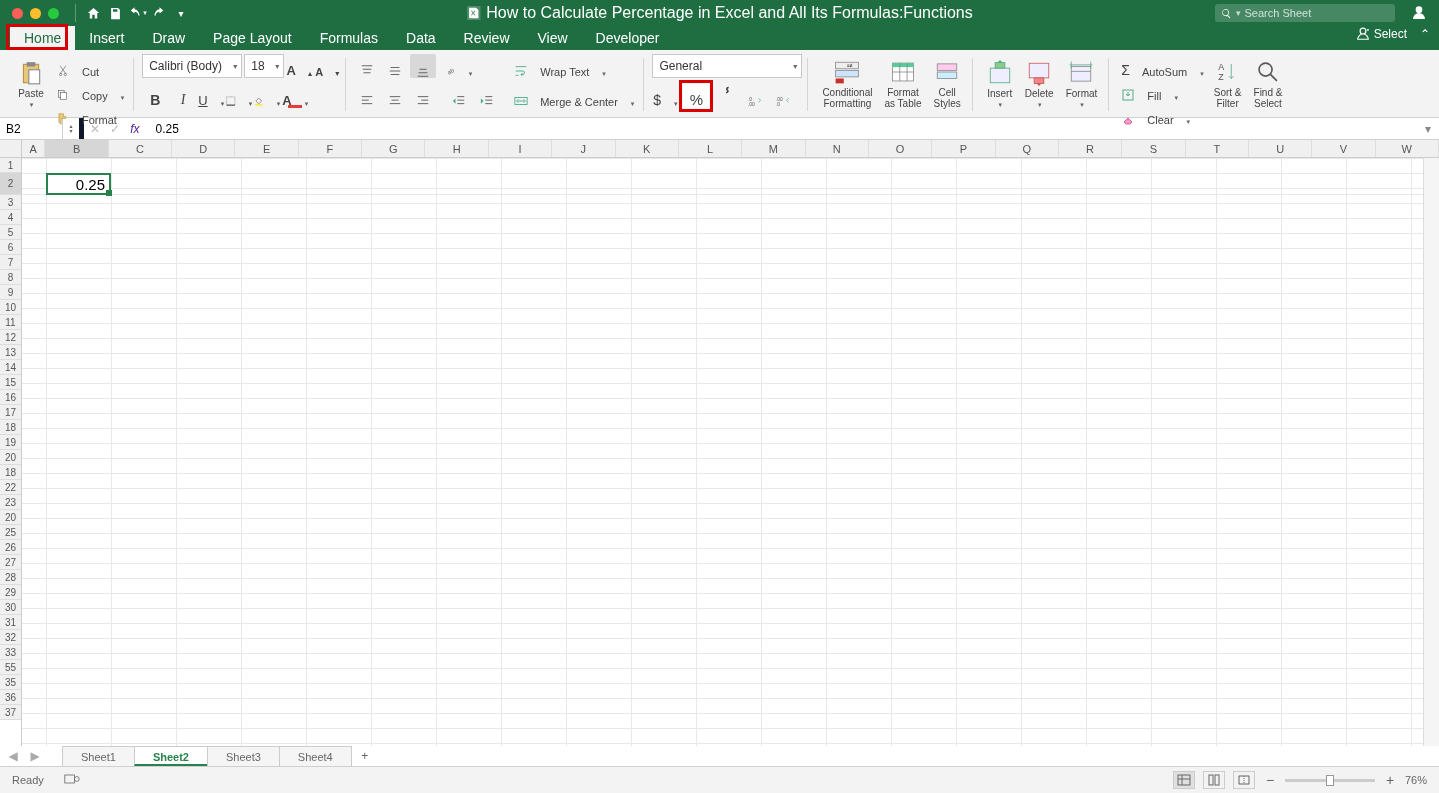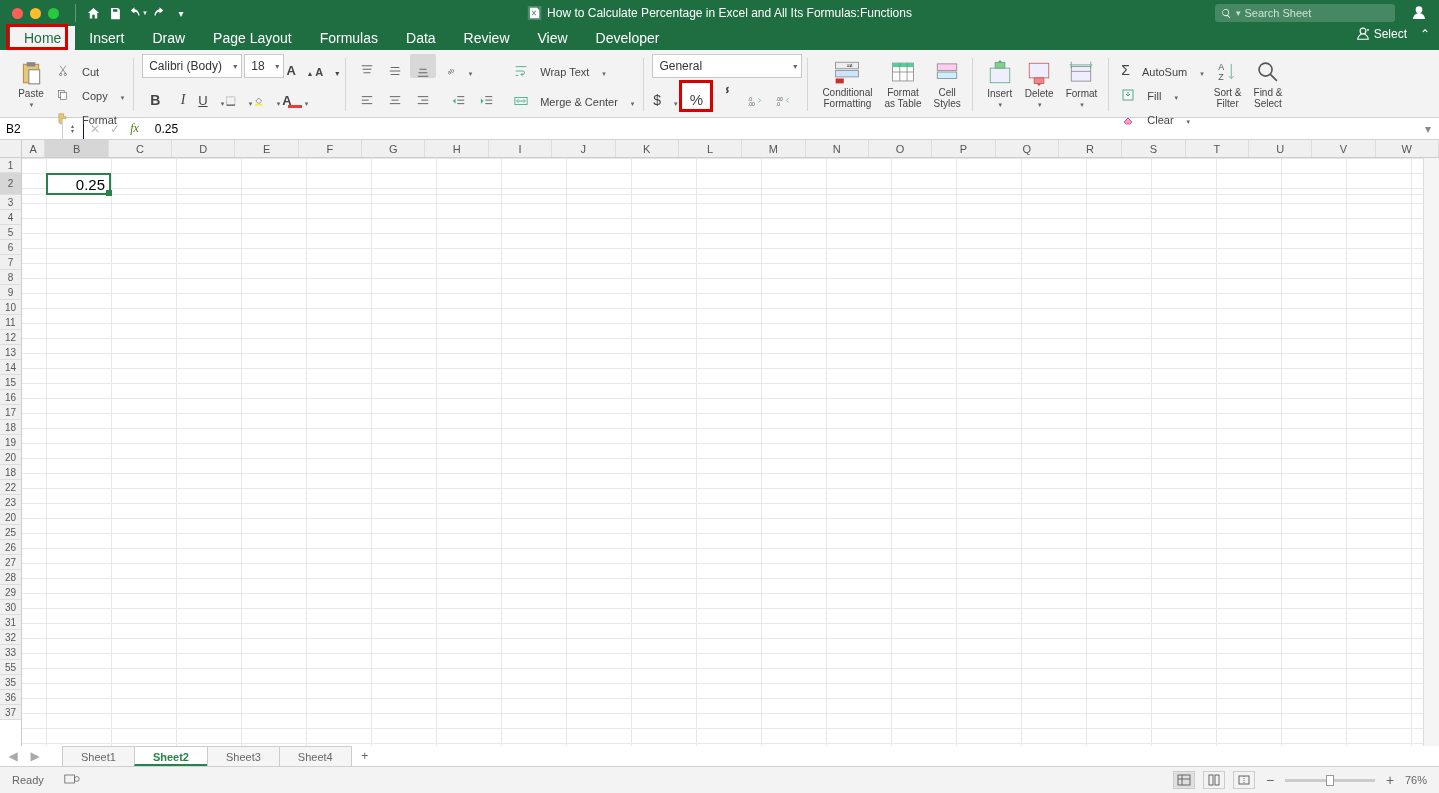--- a/index.html
+++ b/index.html
@@ -6,21 +6,21 @@
 body { width:1439px; height:793px; background:#fff; overflow:hidden; position:relative; font-size:12px; }
 
 
 .titlebar { height:26px; background:#1e6e42; display:flex; align-items:center; position:relative; color:#fff; }
 .traffic { display:flex; gap:7px; padding:0 10px 0 12px; }
 .dot { width:11px; height:11px; border-radius:50%; }
 .dot.red{background:#ff5f56;} .dot.yellow{background:#ffbd2e;} .dot.green{background:#27c93f;}
 .divider-v { width:1px; height:18px; background:rgba(255,255,255,.3); margin:0 6px; }
 .qa-btn { width:22px; height:22px; display:flex; align-items:center; justify-content:center; color:#fff; cursor:pointer; }
 .qa-btn svg{width:15px;height:15px;fill:currentColor;}
-.title-center { position:absolute; left:50%; transform:translateX(-50%); display:flex; align-items:center; gap:6px; font-size:12px; }
+.title-center { position:absolute; left:50%; transform:translateX(-50%); display:flex; align-items:center; gap:6px; font-size:16px; }
 .search-box { position:absolute; right:44px; width:180px; height:18px; background:rgba(255,255,255,.18); border-radius:3px; display:flex; align-items:center; padding:0 6px; gap:4px; }
 .search-box input { background:transparent; border:none; color:#fff; font-size:11px; outline:none; flex:1; }
 .search-box input::placeholder{color:rgba(255,255,255,.75);}
 .user-icon { position:absolute; right:12px; width:16px; height:16px; }
 
 
 .tabs { height:24px; background:#1e6e42; display:flex; align-items:stretch; padding-left:10px; position:relative; }
 .tab { padding:0 14px; color:#fff; font-size:14px; display:flex; align-items:center; cursor:pointer; }
 .tab.active { background:#f3f3f3; color:#1e6e42; font-weight:500; }
 .highlight-home { position:absolute; left:6px; top:-2px; width:62px; height:26px; border:3px solid #d90000; pointer-events:none; }
@@ -40,27 +40,27 @@
 .bigbtn{display:flex;flex-direction:column;align-items:center;justify-content:center;height:60px;padding:0 6px;cursor:pointer;border-radius:2px;gap:2px;}
 .bigbtn .lbl{font-size:10px;color:#444;text-align:center;line-height:11px;}
 .bigbtn svg{width:26px;height:26px;}
 .selectbox{height:24px;background:#fff;border:1px solid #c8c8c8;display:flex;align-items:center;padding:0 4px 0 6px;font-size:12px;color:#333;gap:4px;}
 .selectbox .caret{font-size:8px;color:#666;margin-left:auto;}
 .row{display:flex;gap:2px;}
 .highlight-percent { border:3px solid #d90000; padding:1px; margin:-4px -1px; }
 
 
 .formulabar { height:22px; border-bottom:1px solid #d0d0d0; display:flex; align-items:center; background:#fff; }
-.namebox { width:84px; height:100%; border-right:1px solid #0f172a; display:flex; align-items:center; }
+.namebox { width:84px; height:100%; border-right:5px solid #0f172a; display:flex; align-items:center; }
 .namebox input { border:none; width:62px; padding:0 6px; font-size:12px; outline:none; }
 .namebox .caret-btn { width:20px; height:100%; display:flex; flex-direction:column; align-items:center; justify-content:center; border-left:1px solid #d0d0d0; cursor:pointer; }
 .namebox .caret-btn span{font-size:6px;color:#666;line-height:5px;}
 .fx-btns{display:flex;align-items:center;height:100%;padding:0 6px;gap:10px;color:#888;}
 .fx-btns span{cursor:pointer;}
-.fx-label{font-style:italic;font-family:Liberation Serif, serif;color:#4d7c0f;margin-right:6px;}
+.fx-label{font-style:italic;font-family:Liberation Sans, sans-serif;color:#4c1d95;margin-right:6px;}
 .formula-input{flex:1;border:none;outline:none;font-size:12px;padding:0 4px;}
 
 
 .sheet { position:absolute; top:140px; bottom:27px; left:0; right:0; overflow:hidden; background:#fff; }
 .corner { position:absolute; left:0; top:0; width:22px; height:18px; background:#f0f0f0; border-right:1px solid #ccc; border-bottom:1px solid #ccc; }
 .col-headers { position:absolute; left:22px; top:0; right:0; height:18px; display:flex; border-bottom:1px solid #ccc; }
 .ch { width:65px; text-align:center; font-size:11px; color:#555; border-right:1px solid #ddd; background:#f0f0f0; line-height:18px; }
 .ch.first{width:24px;}
 .ch.sel{background:#d6d6d6;font-weight:500;}
 .row-headers { position:absolute; left:0; top:18px; bottom:20px; width:22px; border-right:1px solid #ccc; }

